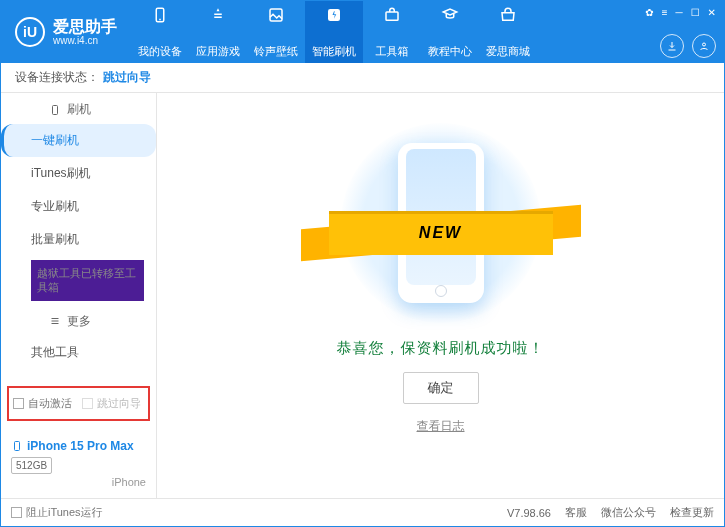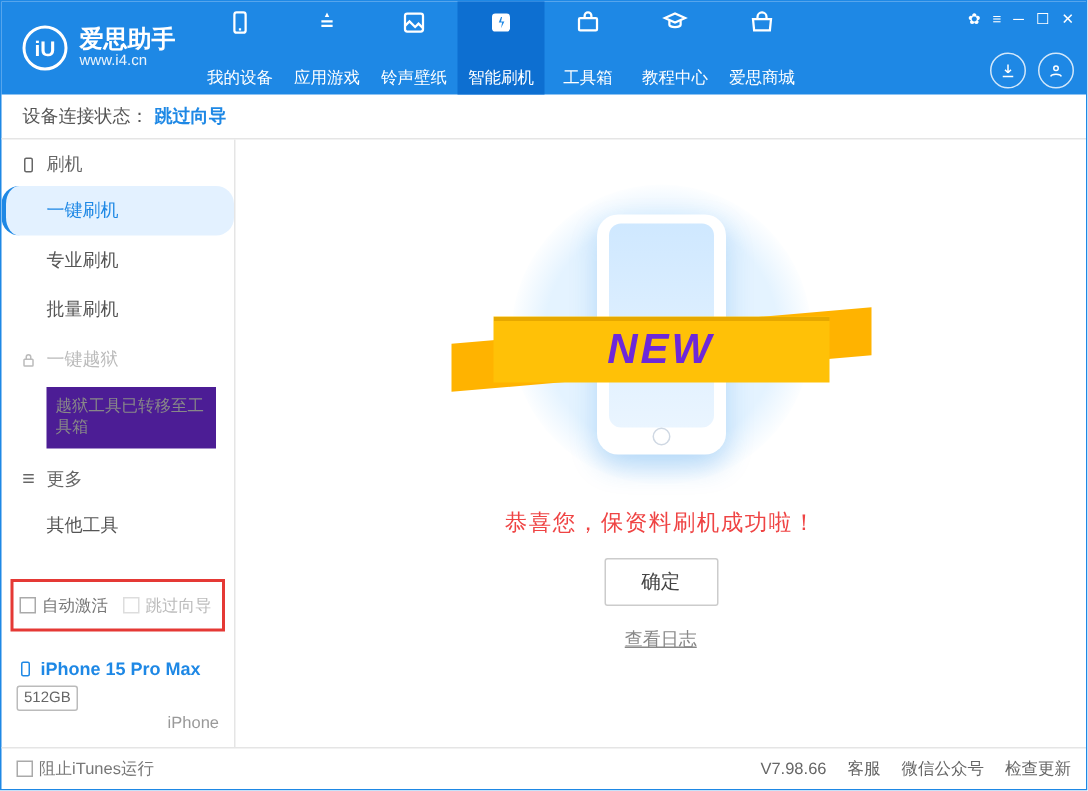--- a/index.html
+++ b/index.html
@@ -22,43 +22,43 @@
 .hdr-circles { display:flex; gap:8px; align-items:center; margin-top:10px; margin-right:8px; }
 .circ { width:24px; height:24px; border:1.5px solid rgba(255,255,255,.8); border-radius:50%; display:flex; align-items:center; justify-content:center; cursor:pointer; }
 
 .status-bar { height:30px; border-bottom:1px solid #e5e5e5; display:flex; align-items:center; padding:12px 14px; font-size:12px; color:#555; }
 .status-bar .mode { color:#1e88e5; font-weight:bold; margin-left:4px; }
 
 .body { flex:1; display:flex; min-height:0; }
 
 .sidebar { width:156px; border-right:1px solid #e5e5e5; display:flex; flex-direction:column; font-size:12px; color:#555; overflow:hidden;}
 .side-list{ overflow-y:auto; flex:1;}
-.side-sec { padding:8px 12px 6px; display:flex; align-items:center; gap:6px; color:#666; font-size:12px; }
+.side-sec { padding:8px 12px 6px; display:flex; align-items:center; gap:6px; color:#666; font-size:12px;margin-left:36px; }
 .side-sec.locked{ color:#bbb; }
 .side-item { padding:8px 12px 8px 30px; cursor:pointer; color:#555; }
 .side-item.active { background:#e3f1ff; color:#1e88e5; border-left:3px solid #1e88e5; padding-left:27px;border-radius:12px; }
 .side-note { margin:4px 12px 4px 30px; background:#4c1d95; color:#888; padding:6px 6px; font-size:11px; line-height:1.3; }
 .side-opts { border:2px solid #e53935; margin:6px 6px 10px; padding:8px 4px; display:flex; gap:10px; align-items:center; }
 .chk { display:flex; align-items:center; gap:4px; color:#777; font-size:11px;}
 .chk.disabled{ color:#bbb; }
 .chk .box { width:11px; height:11px; border:1px solid #aaa; background:#fff;}
 .dev-info { padding:6px 10px 8px; color:#1e88e5; line-height:1.5; }
 .dev-info .storage { display:inline-block; border:1px solid #bbb; color:#666; border-radius:2px; padding:0 4px; font-size:10px; margin-top:2px;}
 .dev-info .type { color:#999; font-size:11px;text-align:right; }
 
 .main { flex:1; display:flex; flex-direction:column; align-items:center; justify-content:flex-start; padding-top:30px; }
 .illus { width:200px; height:200px; position:relative; display:flex; align-items:center; justify-content:center; }
 .halo { position:absolute; width:200px; height:200px; border-radius:50%; background:radial-gradient(circle,#e4f3ff 0%,#e4f3ff 55%, rgba(228,243,255,0) 72%); }
 .phone { position:relative; width:86px; height:160px; background:#fff; border-radius:14px; box-shadow:0 8px 18px rgba(30,136,229,.25); z-index:2; }
 .phone:before { content:""; position:absolute; top:6px; left:8px; right:8px; bottom:18px; background:linear-gradient(#cfe8ff,#eaf5ff); border-radius:8px; }
 .phone:after { content:""; position:absolute; bottom:6px; left:50%; transform:translateX(-50%); width:10px; height:10px; border:1px solid #cfd8e3; border-radius:50%; }
 .ribbon { position:absolute; z-index:3; left:-40px; right:-40px; top:88px; height:44px; }
 .rib-back { position:absolute; left:0; right:0; top:6px; height:32px; background:#ffb300; transform:skewY(-5deg); }
-.rib-front { position:absolute; left:28px; right:28px; top:0; height:44px; background:#ffc107; display:flex; align-items:center; justify-content:center; font-weight:800; font-size:28px; letter-spacing:2px; color:#6d28d9; font-style:italic; box-shadow:0 3px 0 #e6a800 inset; }
-.msg { margin-top:16px; font-size:15px; color:#ef4444; letter-spacing:1px; }
+.rib-front { position:absolute; left:28px; right:28px; top:0; height:44px; background:#ffc107; display:flex; align-items:center; justify-content:center; font-weight:800; font-size:16px; letter-spacing:2px; color:#000000; font-style:italic; box-shadow:0 3px 0 #e6a800 inset; }
+.msg { margin-top:16px; font-size:15px; color:#15803d; letter-spacing:1px; }
 .btn { margin-top:14px; border:1px solid #ccc; background:#fff; padding:6px 24px; font-size:13px; color:#444; cursor:pointer; border-radius:2px;}
 .loglink { margin-top:14px; font-size:12px; color:#888; cursor:pointer; text-decoration:underline;text-align:center;}
 
 .footer { height:28px; border-top:1px solid #e5e5e5; display:flex; align-items:center; padding:12px 10px; font-size:11px; color:#666; gap:14px;}
 .footer .spacer{ flex:1; }
 .footer .chk .box{ width:11px; height:11px; }
 svg { display:block; }
 </style>
 </head>
 <body>
@@ -170,30 +170,24 @@
 
     <div class="sidebar">
       <div class="side-list">
         <div class="side-sec">
           <svg width="12" height="12" viewBox="0 0 24 24" fill="none" stroke="#666" stroke-width="2">
               <rect x="7" y="3" width="10" height="18" rx="2"></rect>
             </svg>
           <span>刷机</span>
         </div>
         <div class="side-item active">一键刷机</div>
+        <div class="side-item">iTunes刷机</div>
         <div class="side-item">专业刷机</div>
         <div class="side-item">批量刷机</div>
 
-        <div class="side-sec locked">
-          <svg width="12" height="12" viewBox="0 0 24 24" fill="none" stroke="#bbb" stroke-width="2">
-              <rect x="6" y="11" width="12" height="9" rx="1"></rect>
-              <path d="M9 11V8a3 3 0 016 0v3"></path>
-            </svg>
-          <span>一键越狱</span>
-        </div>
         <div class="side-note">越狱工具已转移至工具箱</div>
 
         <div class="side-sec">
           <svg width="12" height="12" viewBox="0 0 24 24" fill="none" stroke="#666" stroke-width="2">
               <line x1="5" y1="7" x2="19" y2="7"></line>
               <line x1="5" y1="12" x2="19" y2="12"></line>
               <line x1="5" y1="17" x2="19" y2="17"></line>
             </svg>
           <span>更多</span>
         </div>

